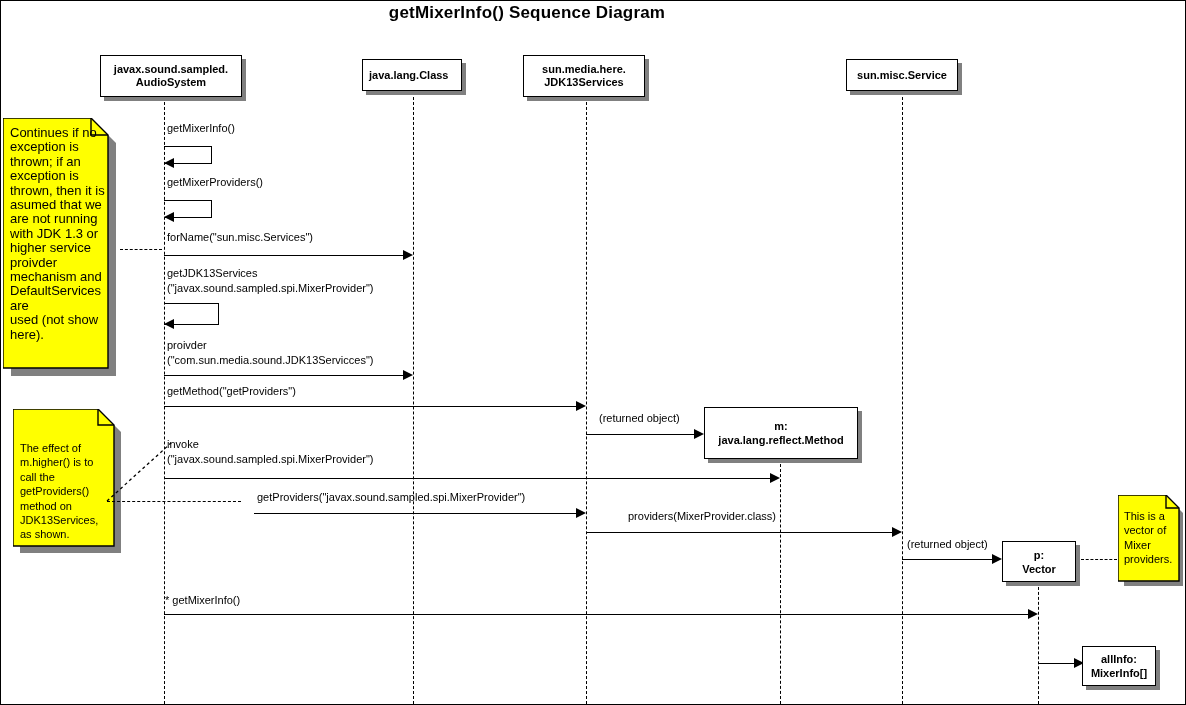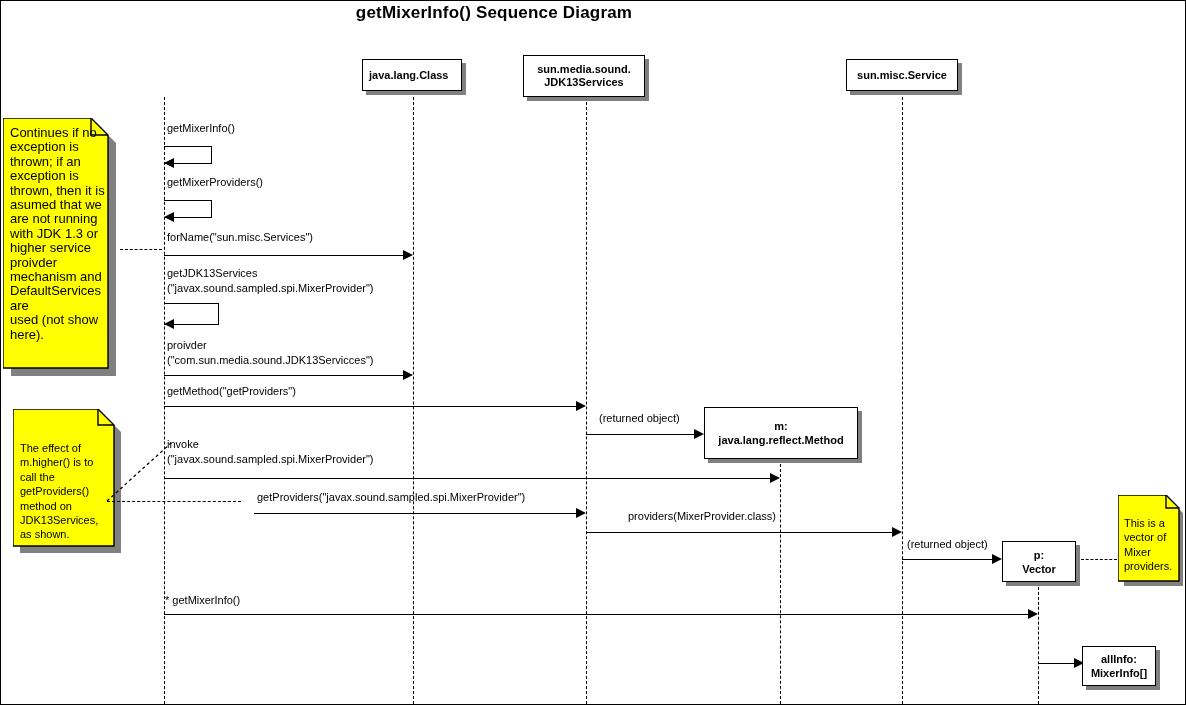--- a/index.html
+++ b/index.html
@@ -1,20 +1,20 @@
 <!DOCTYPE html>
 <html><head>
 <meta charset="utf-8">
 <style>
   html,body{margin:0;padding:0;background:#ffffff;}
   body{width:1186px;height:705px;overflow:hidden;
        font-family:"Liberation Sans","DejaVu Sans",sans-serif;color:#000;}
   #canvas{position:relative;width:1186px;height:705px;border:1px solid #000;box-sizing:border-box;background:#fff;}
   .t{position:absolute;}
-  #title{left:0;top:2px;width:986px;text-align:center;font-size:17px;font-weight:bold;letter-spacing:.2px;}
+  #title{left:0;top:2px;width:986px;text-align:center;font-size:17px;font-weight:bold;letter-spacing:.2px;padding-left:33px;}
 
   
   .lifeline{position:absolute;width:0;border-left:1px dashed #000;}
 
   
   .pbox{position:absolute;background:#fff;border:1px solid #000;box-sizing:border-box;
         box-shadow:4px 4px 0 #808080;display:flex;align-items:center;justify-content:center;
         text-align:center;font-size:11px;font-weight:bold;line-height:13px;padding:2px 6px;}
   .pbox.left{justify-content:flex-start;text-align:right;}
 
@@ -52,30 +52,36 @@
 
   <div id="title" class="t">getMixerInfo() Sequence Diagram</div>
 
   <div class="lifeline" style="left:163px;top:96px;height:607px;"></div>
   <div class="lifeline" style="left:412px;top:96px;height:607px;"></div>
   <div class="lifeline" style="left:585px;top:96px;height:607px;"></div>
   <div class="lifeline" style="left:901px;top:96px;height:607px;"></div>
   <div class="lifeline" style="left:779px;top:463px;height:240px;"></div>
   <div class="lifeline" style="left:1037px;top:581px;height:122px;"></div>
 
+  <div class="pbox" style="left:99px;top:54px;width:142px;height:42px;">
+    <div>
+      <div>javax.sound.sampled.</div>
+      <div>AudioSystem</div>
+    </div>
+  </div>
 
   <div class="pbox left" style="left:361px;top:58px;width:100px;height:32px;">
     <div>
       <div>java.lang.Class</div>
     </div>
   </div>
 
   <div class="pbox" style="left:522px;top:54px;width:122px;height:42px;">
     <div>
-      <div>sun.media.sound.</div>
+      <div>sun.media.here.</div>
       <div>JDK13Services</div>
     </div>
   </div>
 
   <div class="pbox" style="left:845px;top:58px;width:112px;height:32px;">
     <div>
       <div>sun.misc.Service</div>
     </div>
   </div>
 
@@ -200,21 +206,21 @@
     <line x1="2" y1="60" x2="66" y2="2" stroke="#000" stroke-width="1.3" stroke-dasharray="3,3"></line>
   </svg>
   <div class="conn" style="left:106px;top:500px;width:134px;"></div>
 
   <div class="note" style="left:1117px;top:494px;width:66px;height:92px;background:transparent;box-shadow:none;">
     <svg viewBox="0 0 66 92" preserveAspectRatio="none">
       <polygon points="3,3 50,3 62,15 62,88 3,88" fill="#808080" transform="translate(3,3)"></polygon>
       <polygon points="0,0 48,0 61,13 61,86 0,86" fill="#ffff00" stroke="#000" stroke-width="1.4"></polygon>
       <polyline points="48,0 48,13 61,13" fill="none" stroke="#000" stroke-width="1.4"></polyline>
     </svg>
-    <div class="txt" style="font-size:11px;line-height:14.4px;padding-top:21px;padding-left:6px;">
+    <div class="txt" style="font-size:11px;line-height:14.4px;padding-top:14px;padding-left:6px;">
       <div>This is a</div>
       <div>vector of</div>
       <div>Mixer</div>
       <div>providers.</div>
     </div>
   </div>
   <div class="conn" style="left:1080px;top:558px;width:36px;"></div>
 
 </div>
 

